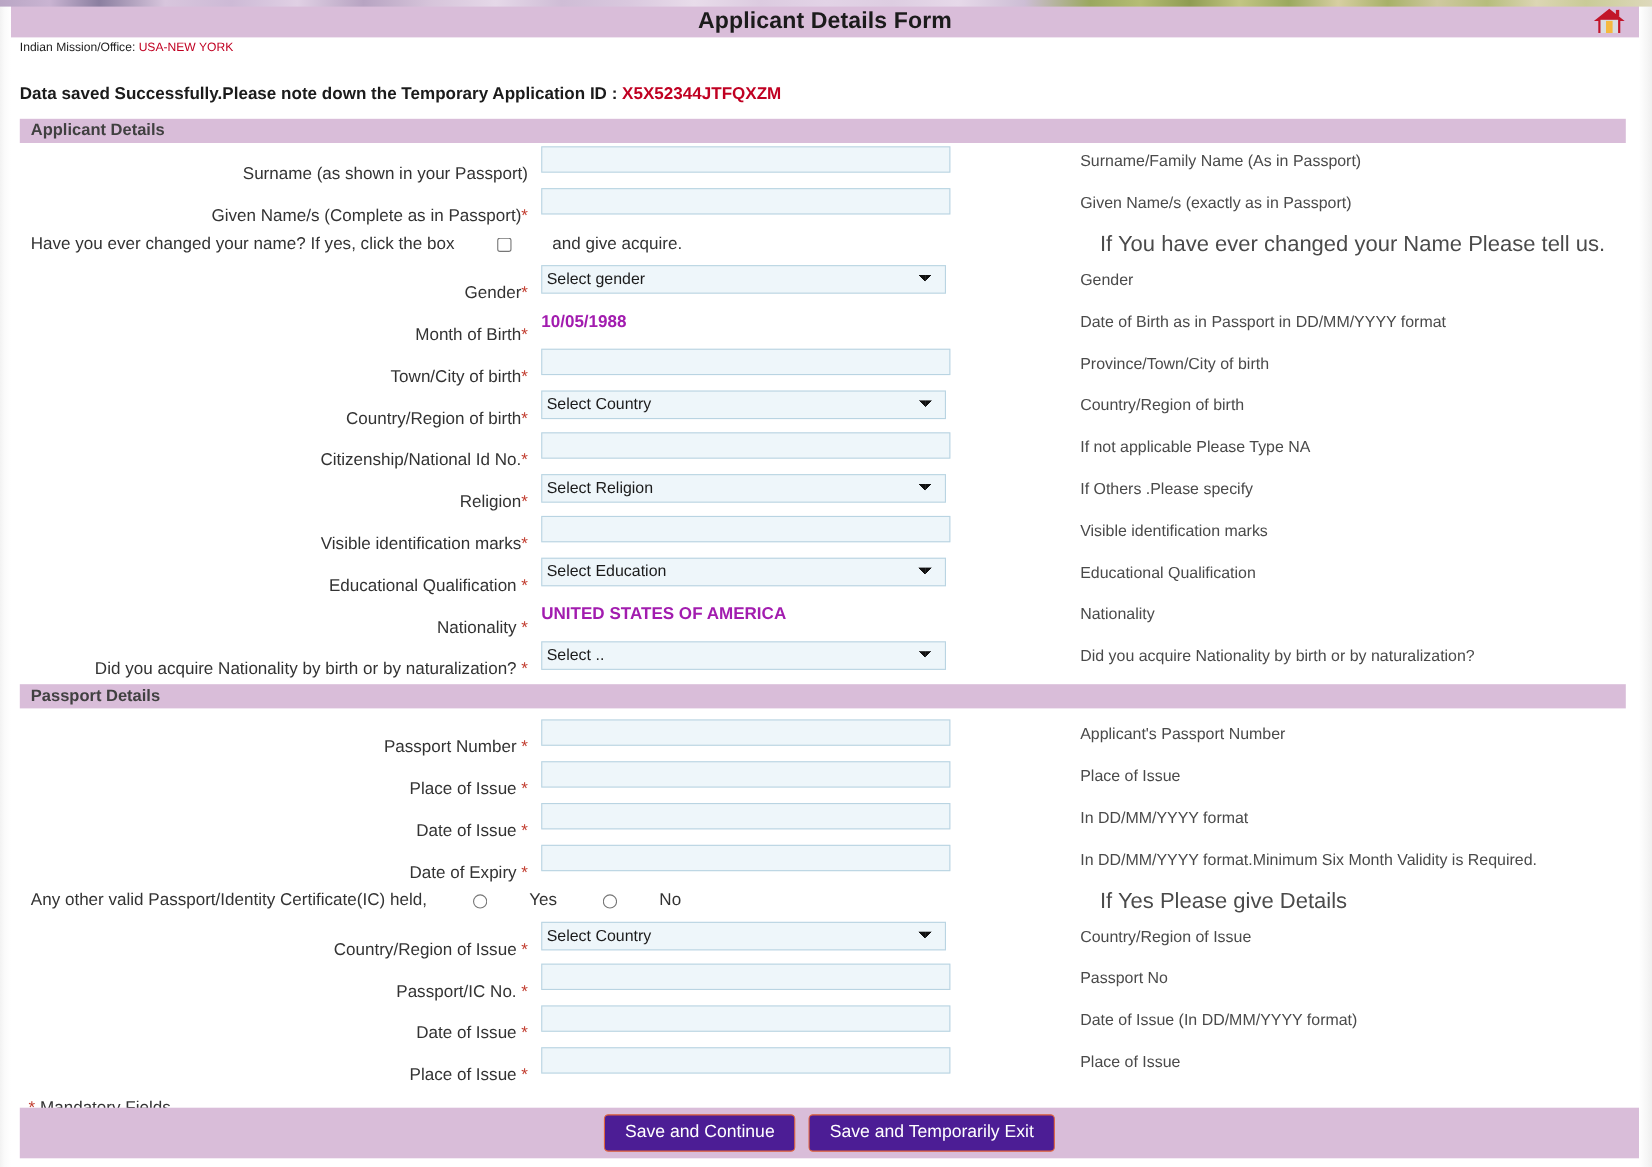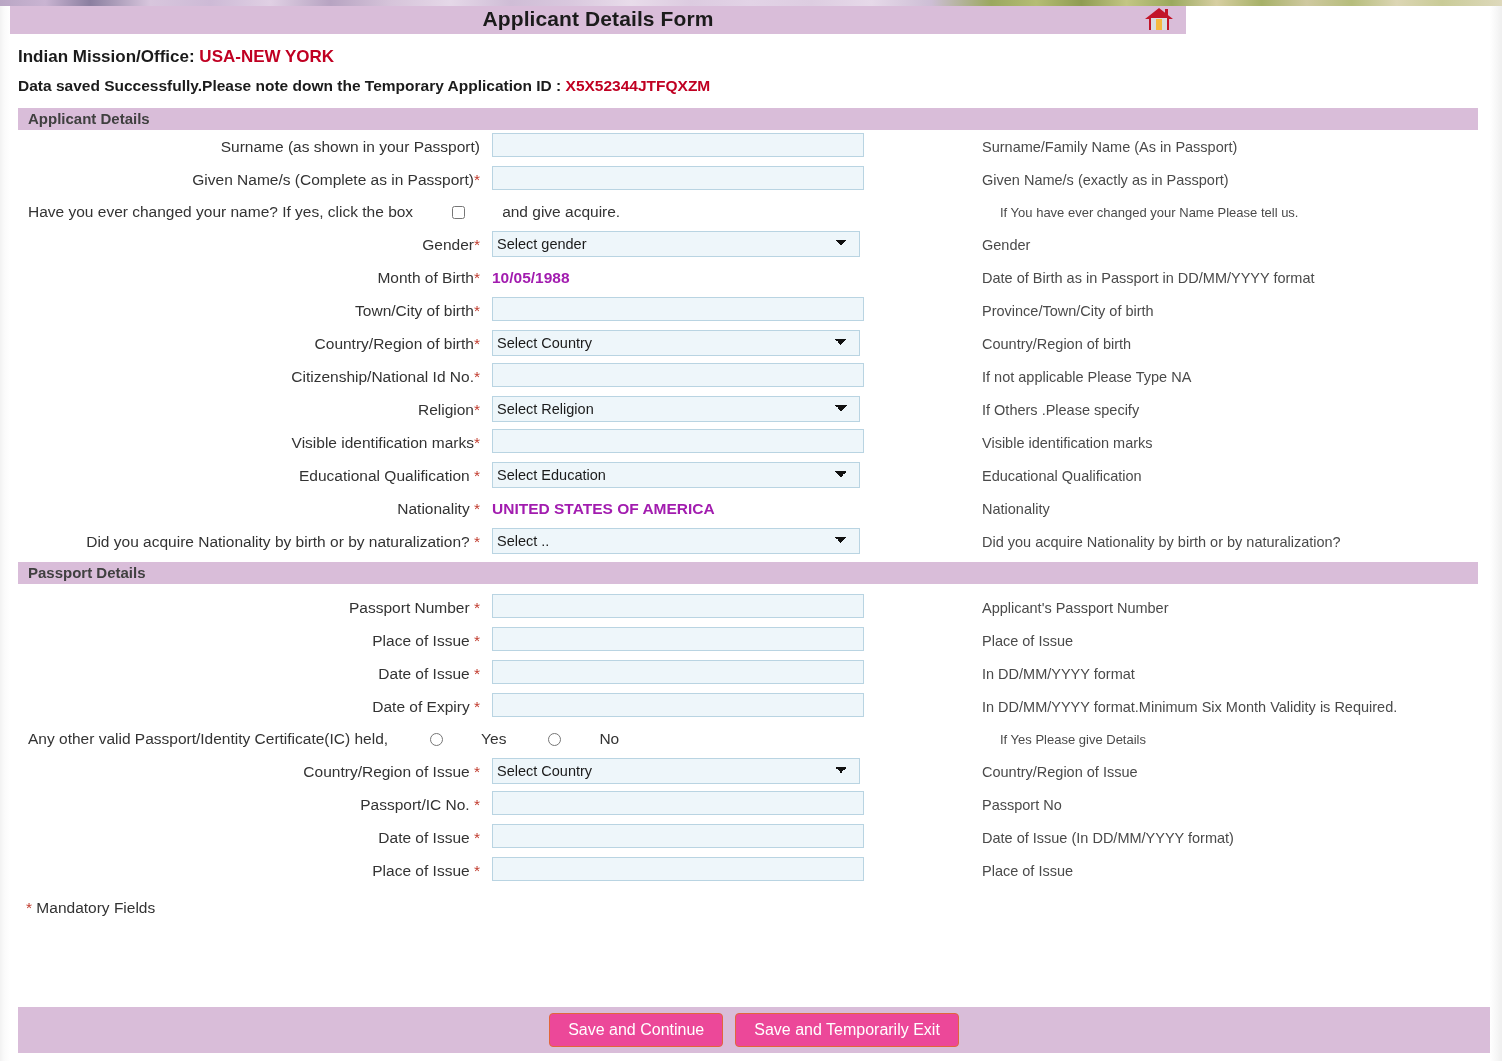--- a/index.html
+++ b/index.html
@@ -60,21 +60,21 @@
     height: 1061px;
     background: linear-gradient(90deg,#ffffff 0%, #f6f6f6 60%, #efefef 100%);
     z-index: 4;
   }
 
   
   .title-bar {
     position: absolute;
     top: 4px;
     left: 10px;
-    width: 1176px;
+    width: 1480px;
     height: 30px;
     background: #d9bdd9;
     display: flex;
     align-items: center;
     justify-content: center;
     z-index: 3;
   }
   .title-bar .title-text {
     font-size: 21px;
     font-weight: bold;
@@ -87,25 +87,24 @@
     top: 1px;
     width: 30px;
     height: 28px;
   }
 
   
   .mission-line {
     position: absolute;
     top: 37px;
     left: 18px;
-    font-size: 17px;
-    font-weight: bold;
+    font-size: 11px;
+    font-weight: normal;
     color: #1b1b1b;
     white-space: nowrap;
-    margin-top: 10px;
   }
   .mission-line .val { color: #c00022; }
 
   .saved-line {
     position: absolute;
     top: 77px;
     left: 18px;
     font-size: 15.5px;
     font-weight: bold;
     color: #1b1b1b;
@@ -141,21 +140,21 @@
   }
   .col-label {
     width: 492px;
     flex: 0 0 492px;
     text-align: right;
     padding-right: 12px;
     box-sizing: border-box;
     font-size: 15.5px;
     color: #333333;
     line-height: 19px;
-    padding-top: 7px;
+    padding-top: 19px;
   }
   .col-field {
     width: 490px;
     flex: 0 0 490px;
     padding-top: 3px;
   }
   .col-help {
     flex: 1 1 auto;
     font-size: 14.5px;
     color: #4a4a4a;
@@ -225,21 +224,21 @@
     vertical-align: middle;
   }
   .row-free input[type=radio] {
     margin: 0 2px 0 6px;
     width: 13px; height: 13px;
     vertical-align: middle;
   }
   .free-help {
     position: absolute;
     left: 1000px;
-    font-size: 13px;
+    font-size: 20px;
     color: #4a4a4a;
   }
   .rel { position: relative; width: 100%; }
 
   .mandatory-note {
     padding-left: 26px;
     font-size: 15.5px;
     color: #333;
     margin-top: 12px;
   }
@@ -253,21 +252,21 @@
     width: 1472px;
     height: 46px;
     background: #d9bdd9;
     display: flex;
     align-items: center;
     justify-content: center;
     gap: 12px;
     box-sizing: border-box;
   }
   .btn {
-    background: #ec4899;
+    background: #4c1d95;
     border: 1px solid #e2653c;
     border-radius: 4px;
     color: #ffffff;
     font-family: "Liberation Sans", sans-serif;
     font-size: 16px;
     padding: 7px 18px;
     cursor: pointer;
     line-height: 18px;
   }
 </style>

